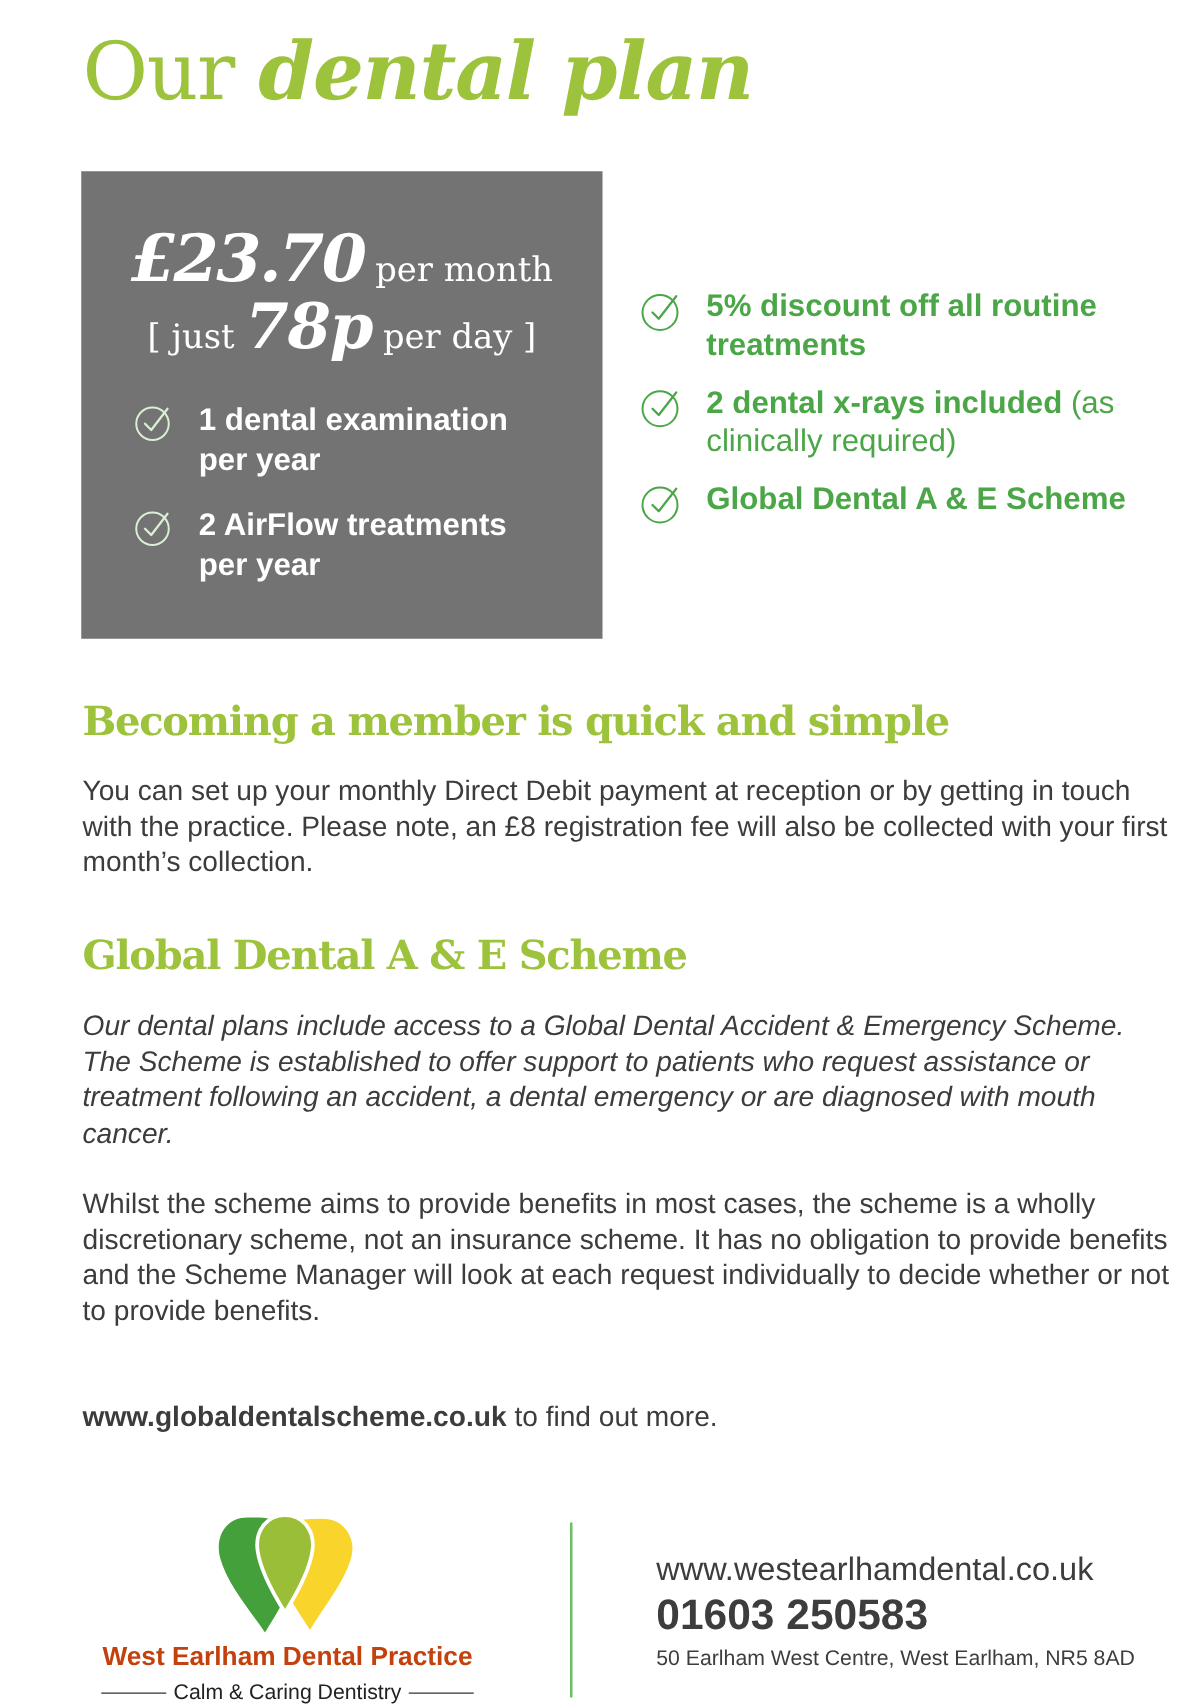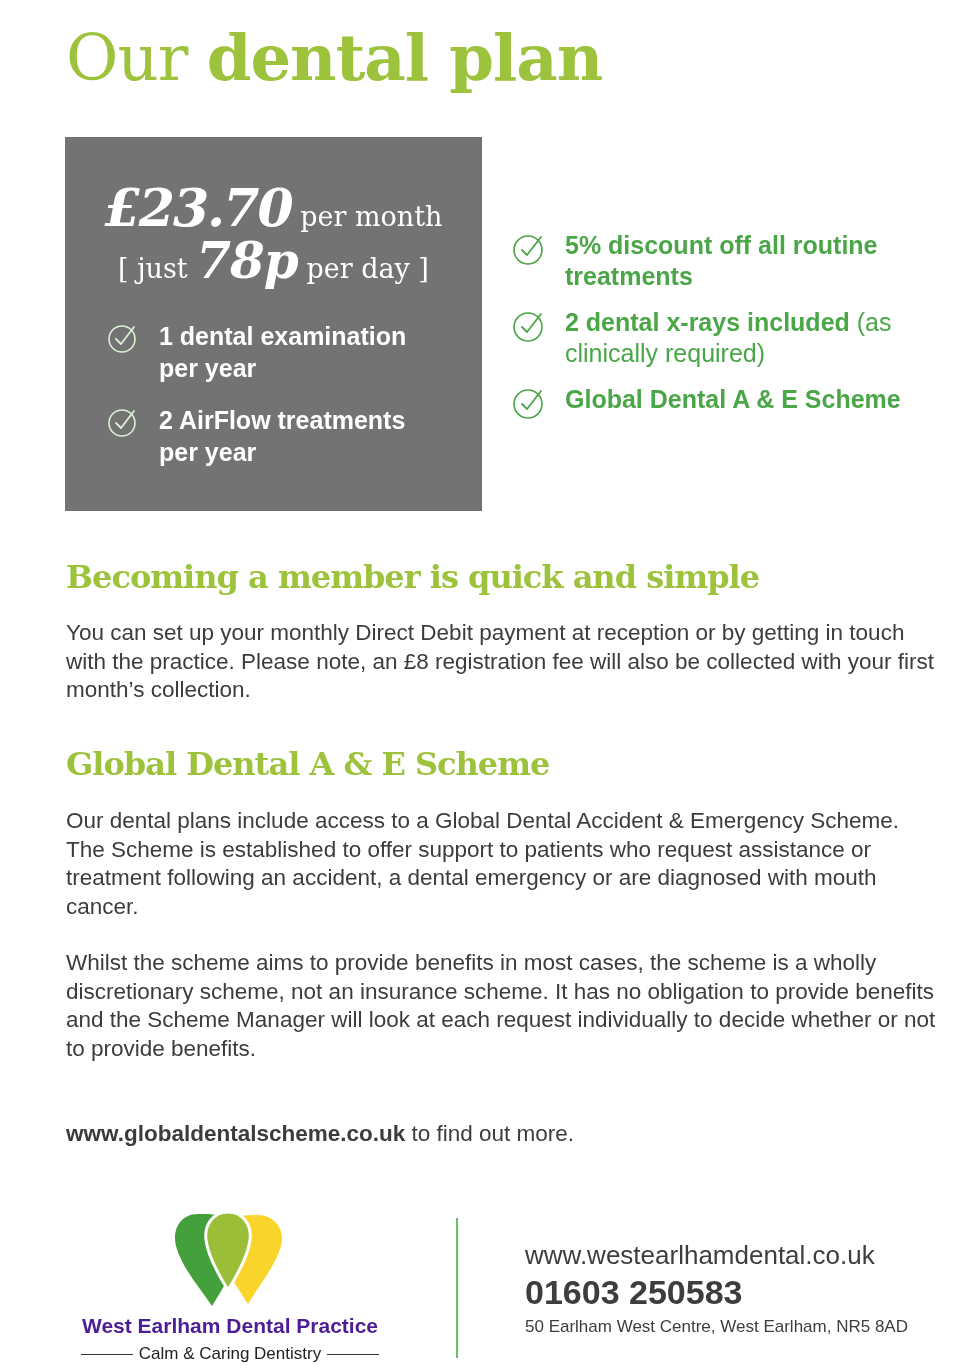--- a/index.html
+++ b/index.html
@@ -6,21 +6,21 @@
   body {
     width: 960px; height: 1365px; background: #ffffff; position: relative; overflow: hidden;
     font-family: "Liberation Sans", "DejaVu Sans", sans-serif; color: #3a3a3a;
   }
   .abs { position: absolute; }
   .title {
     left: 66px; top: 18px; font-family: "DejaVu Serif", serif; font-size: 64px; color: #9dc23c;
     letter-spacing: -1px; line-height: 80px; white-space: nowrap;
   }
   .title .light { font-weight: normal; }
-  .title .bold { font-weight: bold; }
+  .title .bold { font-weight: bold; font-style: italic; }
 
   .green-box {
     left: 65px; top: 137px; width: 417px; height: 374px; background: #737373;
   }
   .price {
     left: 0; width: 417px; top: 40px; text-align: center; color: #fff;
     font-family: "DejaVu Serif", serif; white-space: nowrap;
   }
   .price-line1 { position: absolute; left: 0; width: 417px; top: 0; text-align: center; }
   .price-big { font-size: 52px; font-weight: bold; font-style: italic; letter-spacing: -2px; }
@@ -42,21 +42,21 @@
   .h2 {
     left: 66px; font-family: "DejaVu Serif", serif; font-weight: bold; color: #9dc23c; font-size: 32px;
     letter-spacing: -1px; white-space: nowrap;
   }
   .para {
     left: 66px; width: 870px; font-size: 22.5px; line-height: 28.5px; color: #3c3c3c;
   }
   .para .b { font-weight: bold; }
 
   .logo { left: 60px; top: 1210px; width: 340px; height: 155px; }
-  .logo-name { position: absolute; left: 0; top: 104px; width: 340px; text-align: center; font-weight: bold; font-size: 21px; color: #4c1d95; white-space: nowrap; }
+  .logo-name { position: absolute; left: 0; top: 104px; width: 340px; text-align: center; font-weight: bold; font-size: 21px; color: #c2410c; white-space: nowrap; }
   .logo-tag { position: absolute; left: 0; top: 134px; width: 340px; text-align: center; font-size: 17px; color: #222; white-space: nowrap; }
   .logo-tag .line { display: inline-block; width: 52px; height: 1px; background: #333; vertical-align: middle; margin: 0 6px; }
 
   .divider { left: 456px; top: 1218px; width: 2px; height: 140px; background: #6cbf63; }
   .contact { left: 525px; top: 1238px; width: 420px; color: #3d3d3d; }
   .c-web { font-weight: normal; font-size: 26px; line-height: 34px; white-space: nowrap; }
   .c-phone { font-weight: bold; font-size: 34px; line-height: 40px; white-space: nowrap; }
   .c-addr { font-size: 17px; line-height: 30px; white-space: nowrap; }
 </style>
 </head>
@@ -111,21 +111,21 @@
         <path d="M10 18 L15 23 L29 5" fill="none" stroke="#4aa647" stroke-width="1.8" stroke-linecap="round" stroke-linejoin="round"></path>
       </svg>
     <div class="txt"><span class="b">Global Dental A &amp; E Scheme</span><span class="n"></span></div>
   </div>
 </div>
 
 <div class="abs h2" style="top:558px;">Becoming a member is quick and simple</div>
 <div class="abs para" style="top:619px;">You can set up your monthly Direct Debit payment at reception or by getting in touch with the practice. Please note, an £8 registration fee will also be collected with your first month’s collection.</div>
 
 <div class="abs h2" style="top:745px;">Global Dental A &amp; E Scheme</div>
-<div class="abs para" style="top:807px;">Our dental plans include access to a Global Dental Accident &amp; Emergency Scheme. The Scheme is established to offer support to patients who request assistance or treatment following an accident, a dental emergency or are diagnosed with mouth cancer.</div>
+<div class="abs para" style="top:807px;font-style:italic;">Our dental plans include access to a Global Dental Accident &amp; Emergency Scheme. The Scheme is established to offer support to patients who request assistance or treatment following an accident, a dental emergency or are diagnosed with mouth cancer.</div>
 <div class="abs para" style="top:949px;">Whilst the scheme aims to provide benefits in most cases, the scheme is a wholly discretionary scheme, not an insurance scheme. It has no obligation to provide benefits and the Scheme Manager will look at each request individually to decide whether or not to provide benefits.</div>
 <div class="abs para" style="top:1091px;"><br><span class="b">www.globaldentalscheme.co.uk</span><span> to find out more.</span></div>
 
 <div class="abs logo">
   <svg style="position:absolute; left:110px; top:0;" width="120" height="100" viewBox="0 0 120 100">
     <path d="M28 4 C10 4 2 20 6 36 C12 58 30 78 42 96 C52 80 60 66 66 52 C70 36 66 20 58 10 C50 4 40 4 28 4 Z" fill="#43a03b"></path>
     <path d="M88 4 C106 4 116 20 112 36 C106 58 88 78 78 96 C68 80 58 66 52 52 C48 36 52 20 60 10 C68 4 76 4 88 4 Z" fill="#f9d52b" stroke="#fff" stroke-width="2"></path>
     <path d="M58 2 C44 2 34 14 36 30 C38 46 48 64 58 80 C68 64 78 46 80 30 C82 14 72 2 58 2 Z" fill="#9abe37" stroke="#fff" stroke-width="3"></path>
   </svg>
   <div class="logo-name">West Earlham Dental Practice</div>

